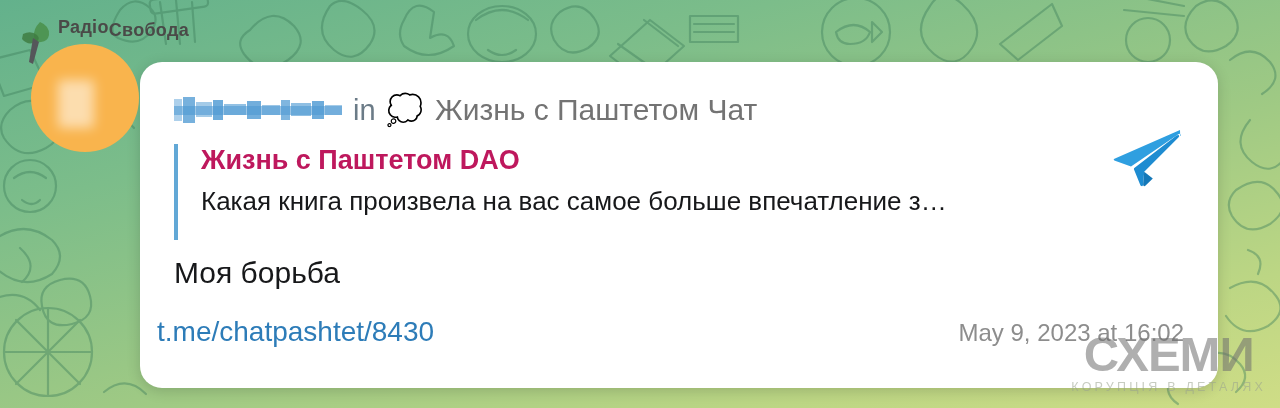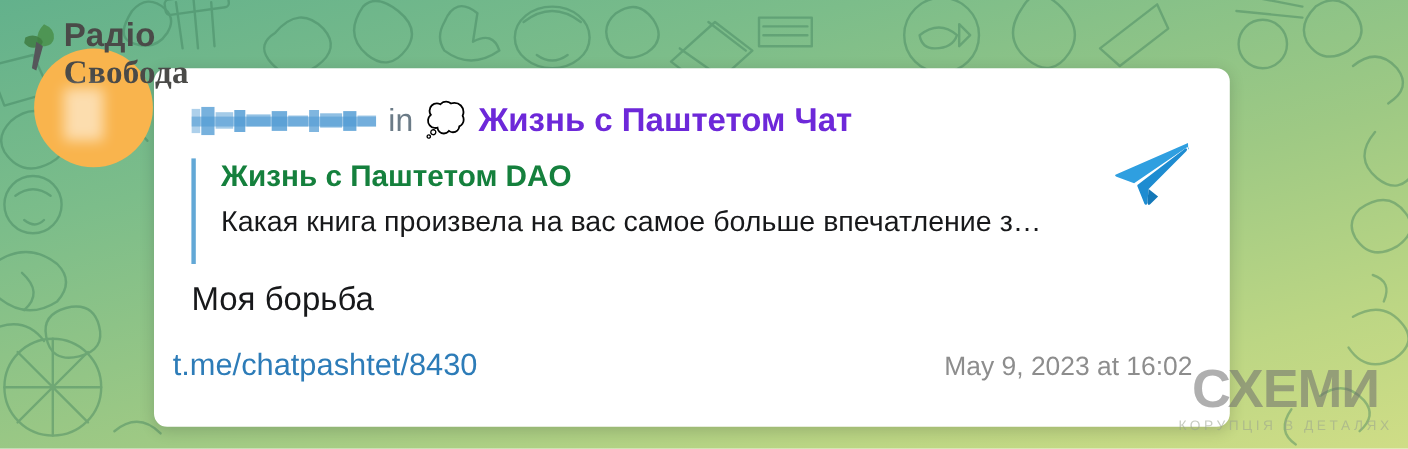--- a/index.html
+++ b/index.html
@@ -21,47 +21,47 @@
   .doodles svg { width:100%; height:100%; display:block; }
 
   
   .logo {
     position:absolute; left:18px; top:18px;
     display:flex; align-items:flex-start; gap:6px;
     z-index:6;
   }
   .logo-mark { width:34px; height:46px; flex:0 0 auto; margin-top:2px;}
   .logo-text {
-    display:flex; flex-direction:column; line-height:1.0;
-    font-weight:bold; color:#4a4a48; font-size:30px; letter-spacing:.3px;
+    display:flex; flex-direction:row; line-height:1.0;
+    font-weight:bold; color:#4a4a48; font-size:18px; letter-spacing:.3px;
   }
   .logo-text span { display:block; }
-  .logo-l2 { margin-top:3px;font-family:Liberation Serif, serif; }
+  .logo-l2 { margin-top:3px; }
 
   
   .avatar {
     position:absolute; left:31px; top:44px;
     width:108px; height:108px; border-radius:50%;
     background:#f9b44d;
     z-index:5;
   }
   .avatar-blur {
     position:absolute; left:58px; top:80px;
     width:36px; height:48px; border-radius:3px;
     background:rgba(255,255,255,.55);
     filter:blur(6px);
     z-index:6;
   }
 
   
   .card {
     position:absolute; left:140px; top:62px;
-    width:978px; height:326px;
+    width:1078px; height:326px;
     background:#ffffff;
-    border-radius:12px;
+    border-radius:22px;
     box-shadow:0 3px 14px rgba(0,0,0,.16);
     z-index:4;
     padding:26px 34px 0 34px;
   }
   .card-header {
     display:flex; align-items:center; gap:11px;
     height:44px;
   }
   .user-blur {
     width:168px; height:26px; flex:0 0 auto;
@@ -69,37 +69,37 @@
     border-radius:1px;
   }
   .user-blur i {
     position:absolute; display:block; background:#4a97d2;
   }
   .in-word {
     font-size:29px; color:#6b7b87; font-weight:400;
   }
   .bubble-emoji { font-size:30px; line-height:1; filter:saturate(.2) brightness(1.05); }
   .chat-title {
-    font-size:30px; font-weight:bold; color:#6d28d9;
+    font-size:30px; font-weight:normal; color:#737373;
     white-space:nowrap;
   }
   .tg-plane {
     position:absolute; right:34px; top:64px;
     width:74px; height:66px;
   }
 
   
   .quote {
     margin-top:12px;
     border-left:4px solid #62a8d6;
     padding-left:23px;
     height:96px;
   }
   .quote-title {
-    font-size:27px; font-weight:bold; color:#15803d;
+    font-size:27px; font-weight:bold; color:#be185d;
     line-height:1.25;
   }
   .quote-body {
     font-size:26px; color:#17181a; line-height:1.28;
     margin-top:7px; white-space:nowrap;
   }
 
   
   .msg-body {
     margin-top:16px;

